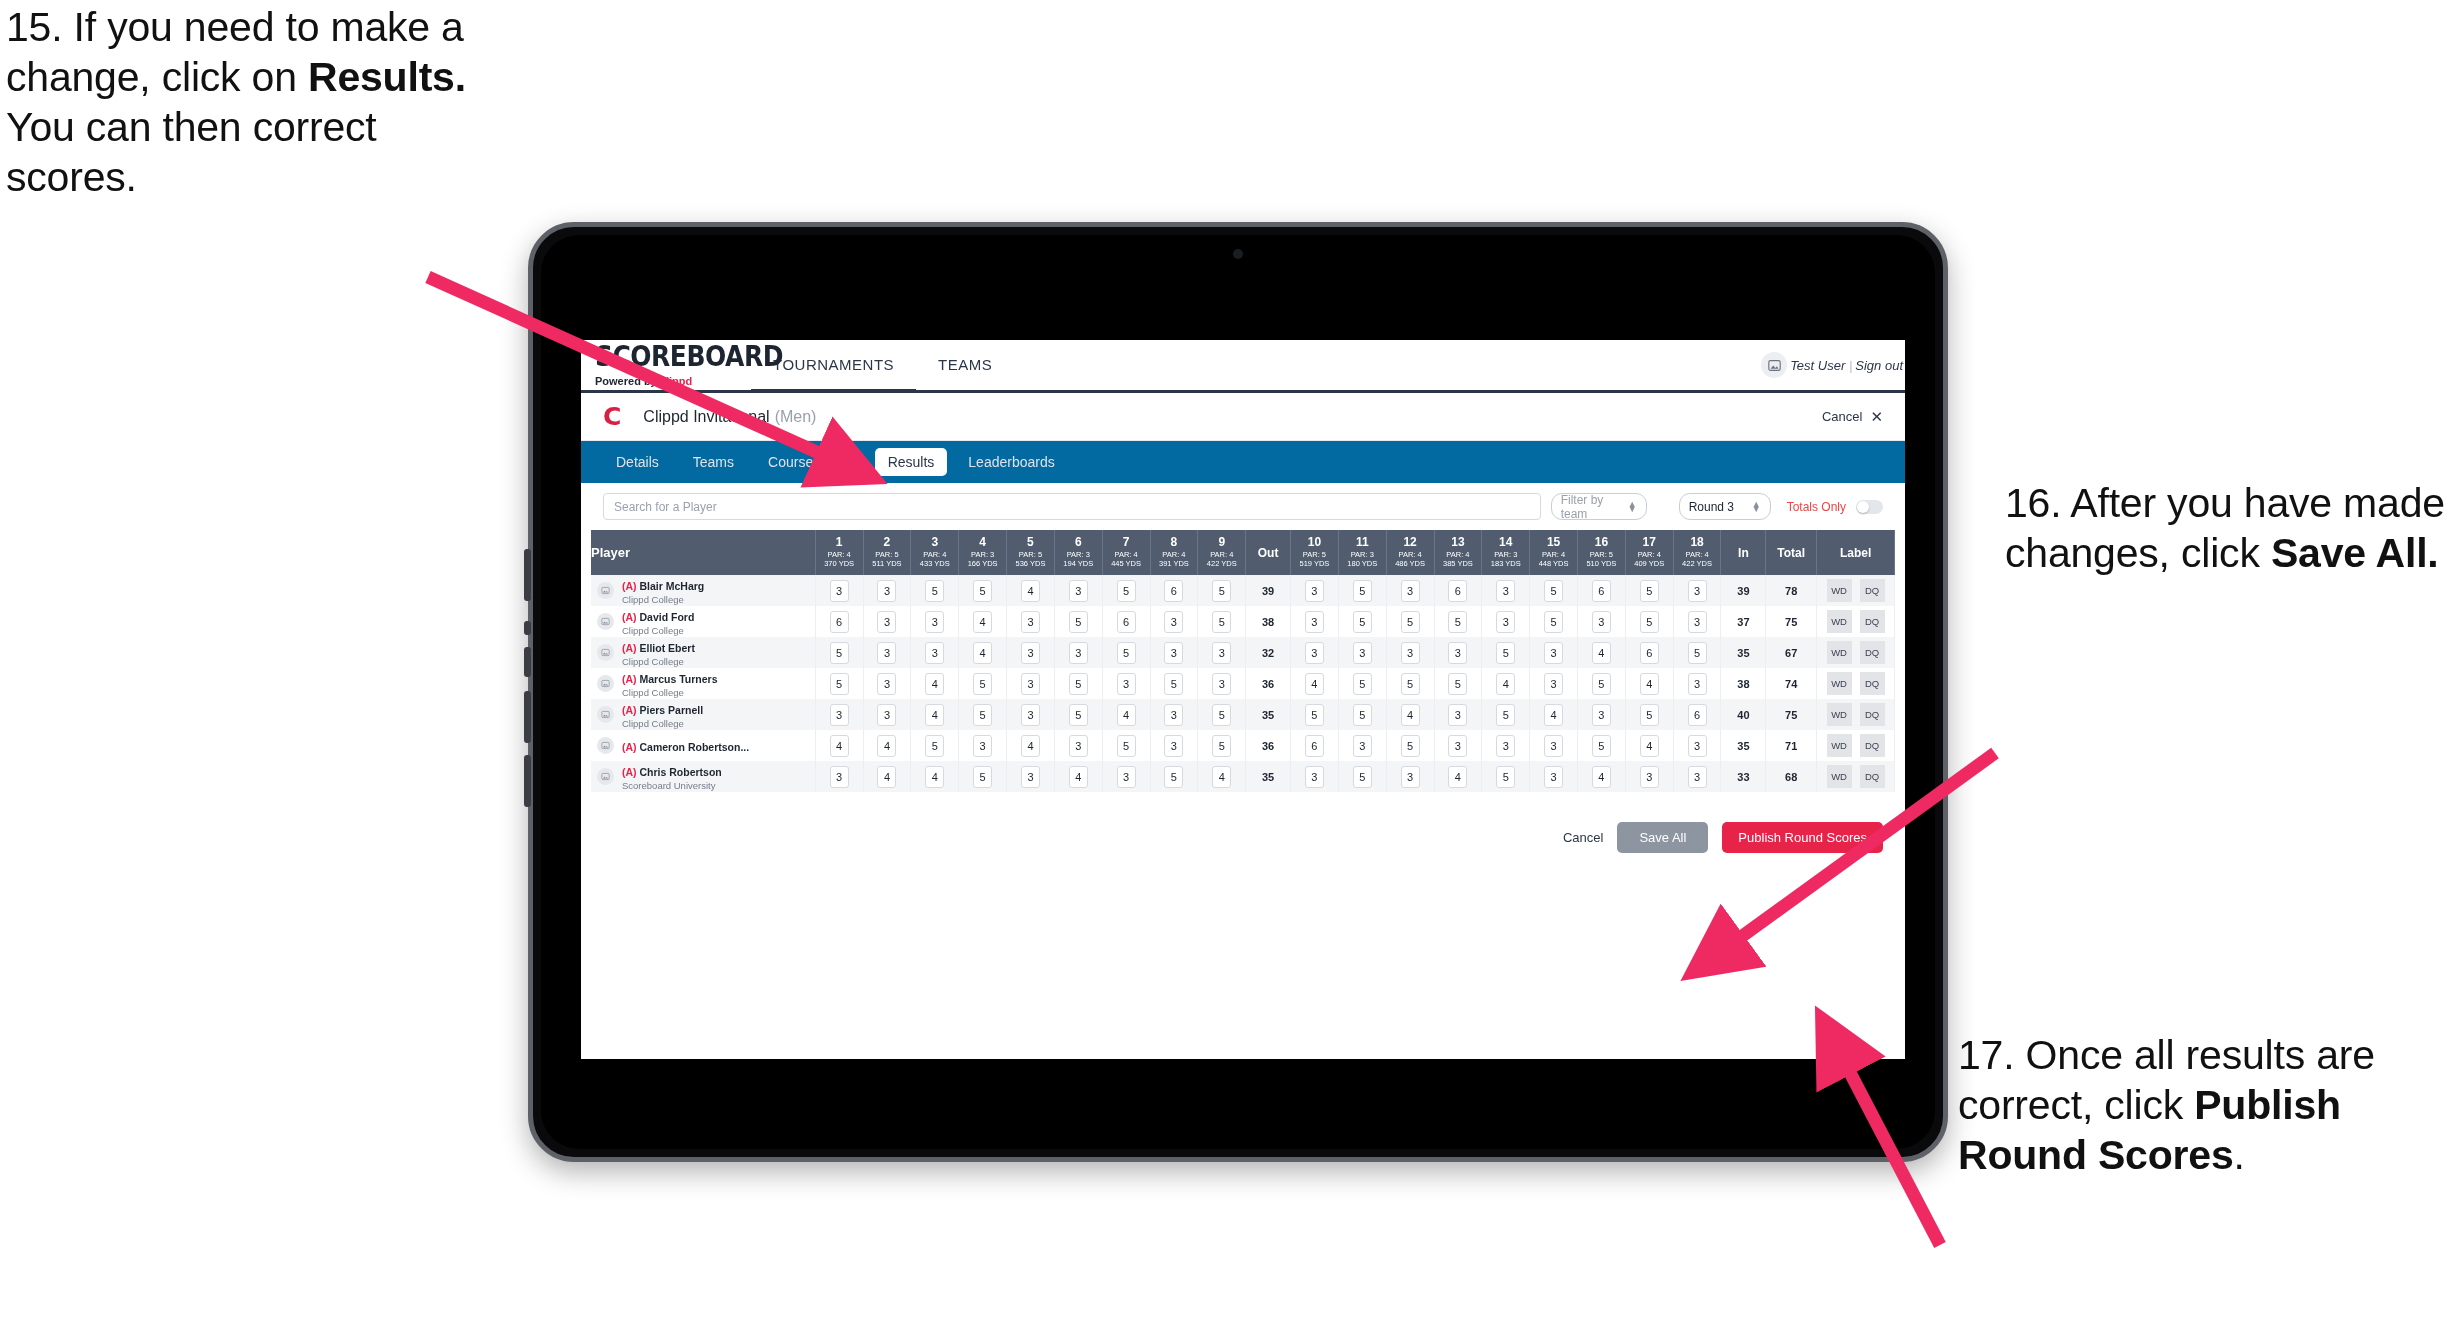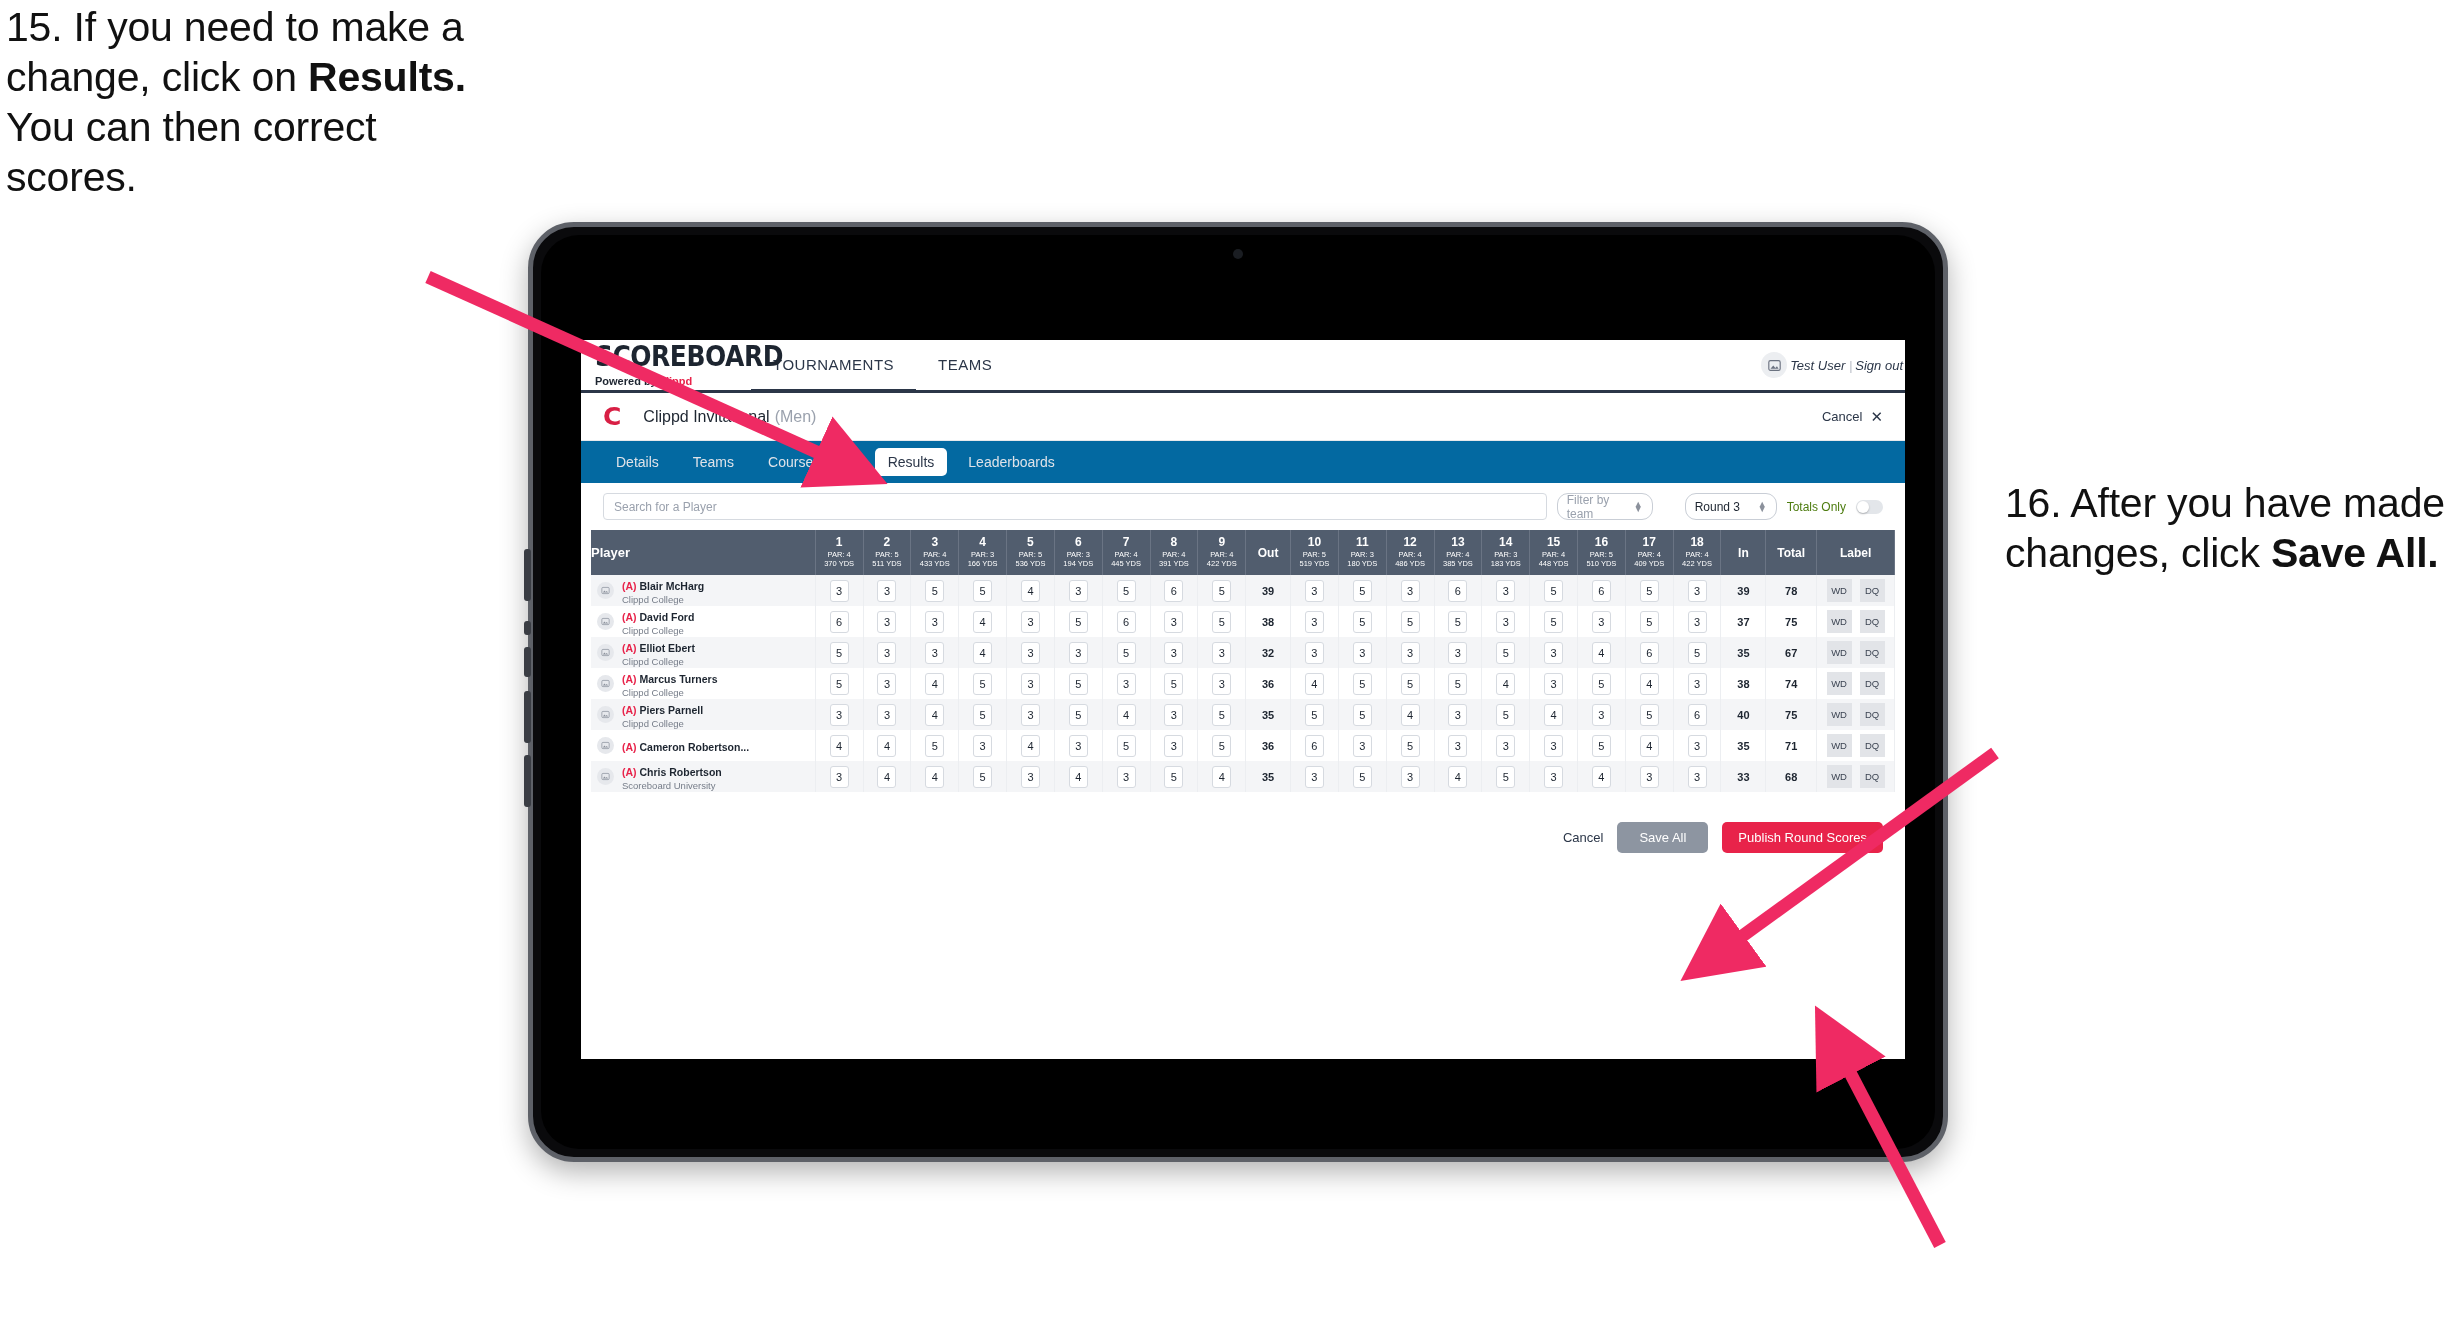--- a/index.html
+++ b/index.html
@@ -116,21 +116,21 @@
     background:#fff; font-size:12px; color:#9aa1ad; padding: 0 10px;
     display:flex; align-items:center;
   }
   .selectbox {
     height: 27px; border:1px solid #c9ced6; border-radius:11px; background:#fff;
     display:flex; align-items:center; gap:10px; padding: 0 9px; font-size:12px; color:#2b3648;
   }
   .selectbox.muted { color:#9aa1ad; width: 96px; }
   .selectbox.round { width: 92px; color:#1d2530;margin-left:22px; }
   .chev { display:flex; flex-direction:column; line-height:0.55; font-size:9px; color:#8b919c; margin-left:auto;}
-  .totals-lbl { font-size:12px; color:#4d7c0f; }
+  .totals-lbl { font-size:12px; color:#ef4444; margin-left: 6px; }
   .toggle { width: 27px; height: 14px; background:#e3e6ea; border-radius:8px; position:relative; }
   .toggle .knob { position:absolute; left:1px; top:1px; width:12px; height:12px; border-radius:50%; background:#fff;
                   box-shadow:0 1px 2px rgba(0,0,0,0.25); }
 
   
   .tablewrap { padding: 0 10px; }
   table.sc { border-collapse: collapse; width: 100%; table-layout: fixed; }
   table.sc thead th {
     background:#515d6e; color:#fff; border-right:1px solid #6a7484; vertical-align: middle;
     padding: 4px 0; height: 45px;
@@ -185,20 +185,23 @@
 <div class="page">
 
   <div class="callout" id="callout-15">
     <span>15.</span><span> If you need to make a change, click on </span><b>Results.</b><span> You can then correct scores.</span>
   </div>
 
   <div class="callout" id="callout-16">
     <span>16.</span><span> After you have made changes, click </span><b>Save All.</b>
   </div>
 
+  <div class="callout" id="callout-17">
+    <span>17.</span><span> Once all results are correct, click </span><b>Publish Round Scores</b><span>.</span>
+  </div>
 
   <div class="tablet">
     <div class="btn-side btn-a"></div>
     <div class="btn-side btn-b"></div>
     <div class="btn-side btn-c"></div>
     <div class="btn-side btn-d"></div>
     <div class="btn-side btn-e"></div>
     <div class="tablet-inner">
       <div class="cam"></div>
 

